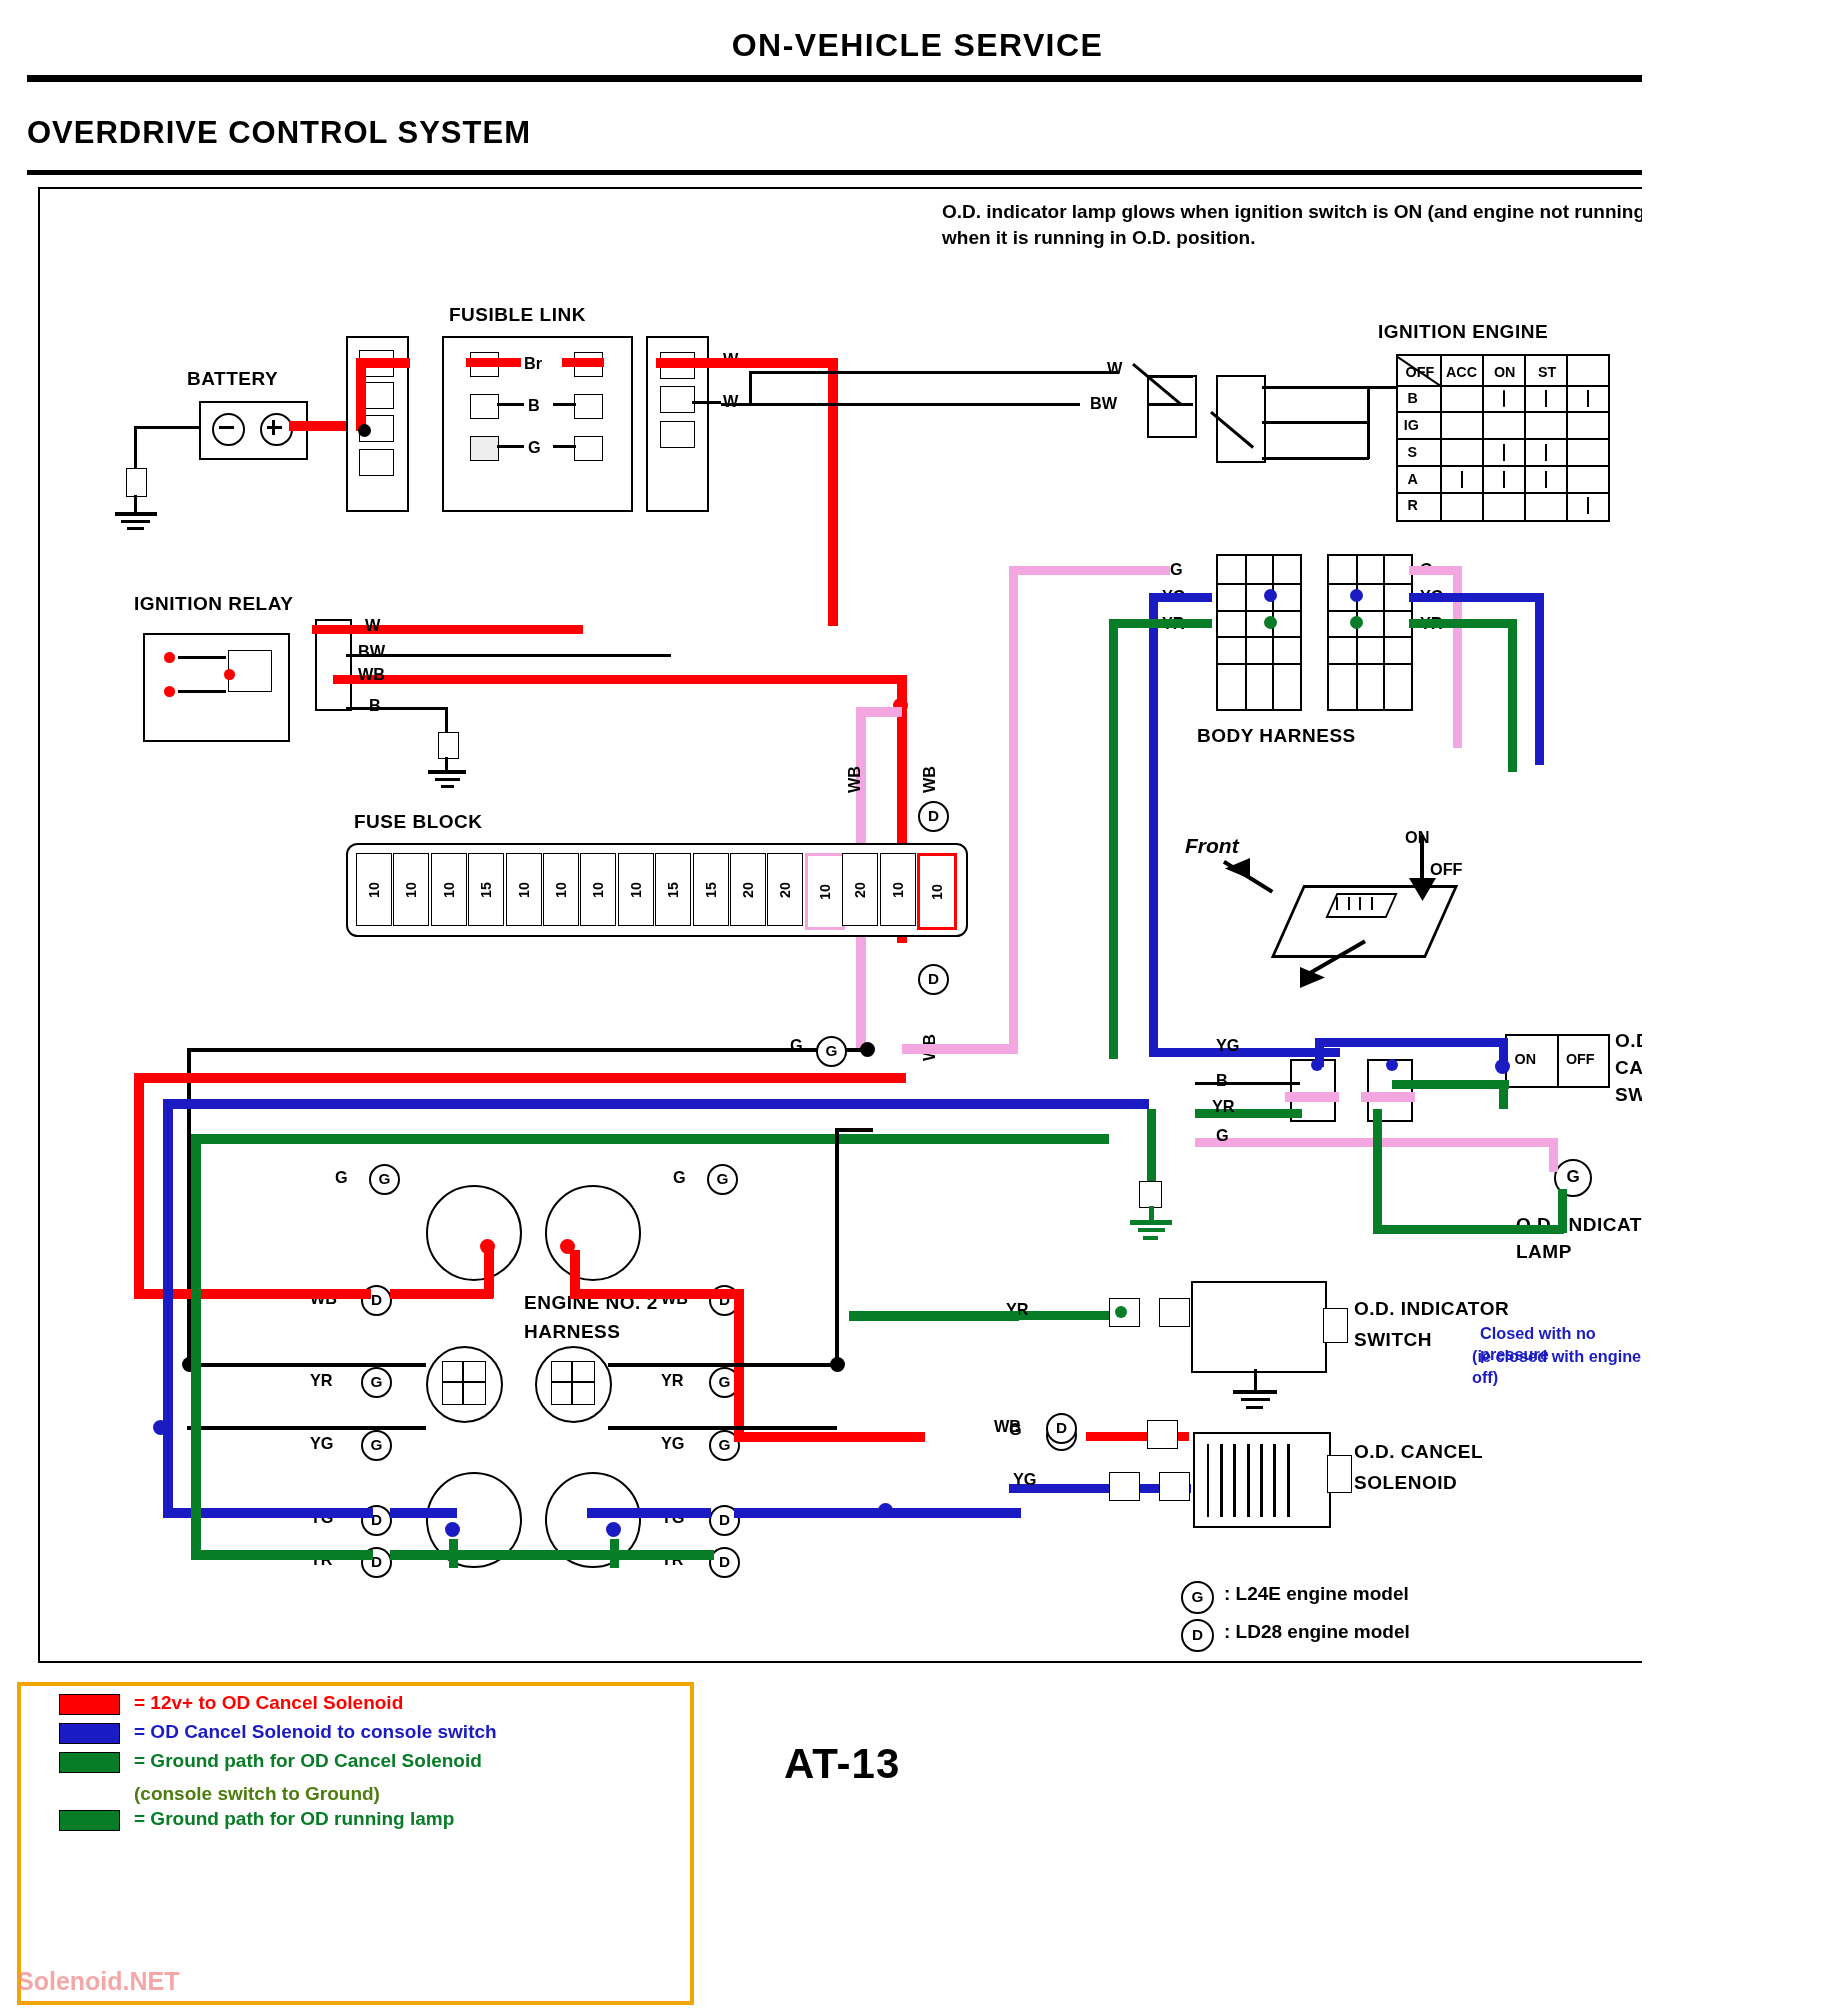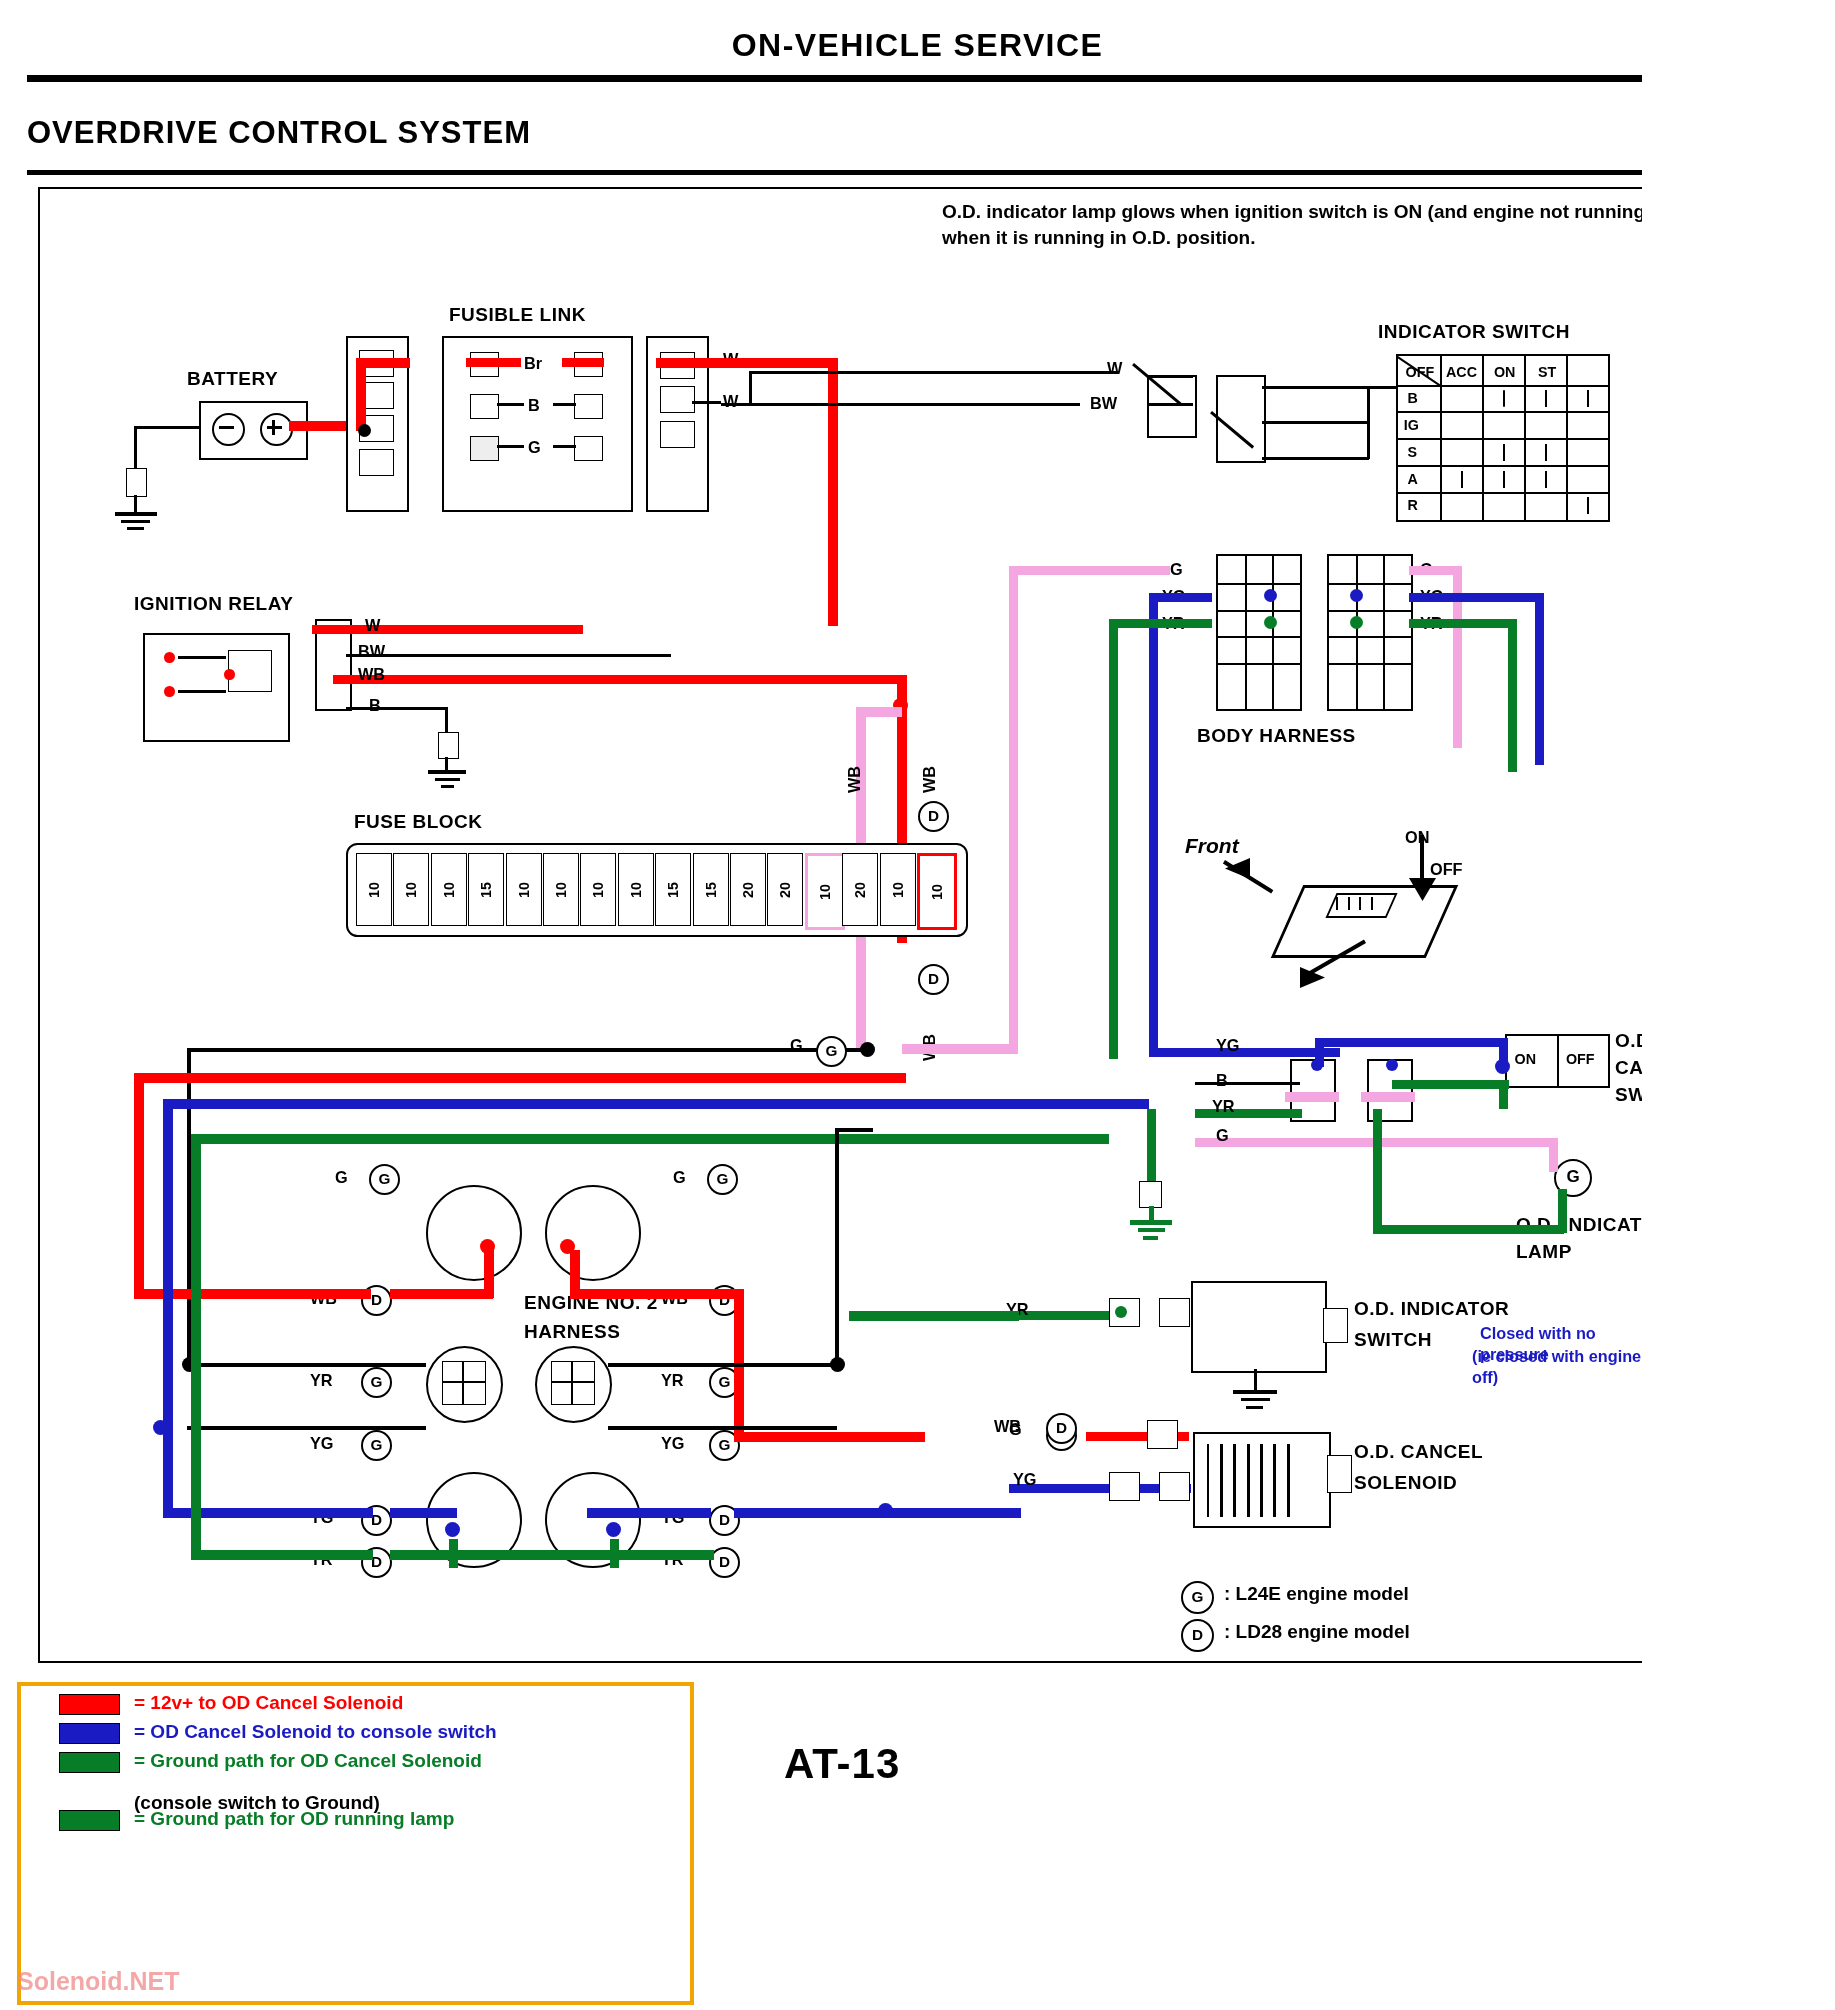--- a/index.html
+++ b/index.html
@@ -132,21 +132,21 @@
   <div class="w" style="left:1147px;top:403px;width:46px;height:2.9px;"></div>
   <div class="w" style="left:1134px;top:363px;width:63px;height:2.9px;transform:rotate(40deg);transform-origin:left top;"></div>
 
   <div class="box" style="left:1216px;top:375px;width:46px;height:84px;"></div>
   <div class="w" style="left:1212px;top:411px;width:55px;height:2.9px;transform:rotate(40deg);transform-origin:left top;"></div>
   <div class="w" style="left:1262px;top:386px;width:134px;height:2.9px;"></div>
   <div class="w" style="left:1262px;top:421px;width:107px;height:2.9px;"></div>
   <div class="w" style="left:1262px;top:457px;width:107px;height:2.9px;"></div>
   <div class="w" style="left:1367px;top:386px;width:2.9px;height:73px;"></div>
 
-  <div class="lbl" style="left:1378px;top:321px;">INDICATOR SWITCH</div>
+  <div class="lbl" style="left:1378px;top:321px;">IGNITION ENGINE</div>
   <div class="box" style="left:1396px;top:354px;width:210px;height:164px;">
     <div style="position:absolute;left:0;top:0;width:210px;height:164px;">
 
       <div class="w" style="left:42px;top:0;width:1.9px;height:164px;"></div>
       <div class="w" style="left:84px;top:0;width:1.9px;height:164px;"></div>
       <div class="w" style="left:126px;top:0;width:1.9px;height:164px;"></div>
       <div class="w" style="left:168px;top:0;width:1.9px;height:164px;"></div>
 
       <div class="w" style="left:0;top:29px;width:210px;height:1.9px;"></div>
       <div class="w" style="left:0;top:55px;width:210px;height:1.9px;"></div>
@@ -542,21 +542,21 @@
         </div>
         <div class="lgrow" style="height: 29px;">
           <div class="swatch" style="background: rgb(27, 27, 196); top: 3.8px;"></div>
           <div class="lgtext" style="color: rgb(27, 27, 196); top: 1.9px;">= OD Cancel Solenoid to console switch</div>
         </div>
         <div class="lgrow" style="height: 29px;">
           <div class="swatch" style="background: rgb(6, 125, 38); top: 3.8px;"></div>
           <div class="lgtext" style="color: rgb(6, 125, 38); top: 1.9px;">= Ground path for OD Cancel Solenoid</div>
         </div>
         <div class="lgrow" style="height: 29px;">
-          <div class="lgtext" style="color: #000000; top: 15px; left: 113px;">(console switch to Ground)</div>
+          <div class="lgtext" style="color: #4d7c0f; top: 6px; left: 113px;">(console switch to Ground)</div>
         </div>
         <div class="lgrow" style="height: 32.5px;">
           <div class="swatch" style="background: rgb(6, 125, 38); top: 3.8px;"></div>
           <div class="lgtext" style="color: rgb(6, 125, 38); top: 1.9px;">= Ground path for OD running lamp</div>
         </div>
       </div>
   </div>
 
   <div class="atno">AT-13</div>
   <div class="watermark">Solenoid.NET</div>

